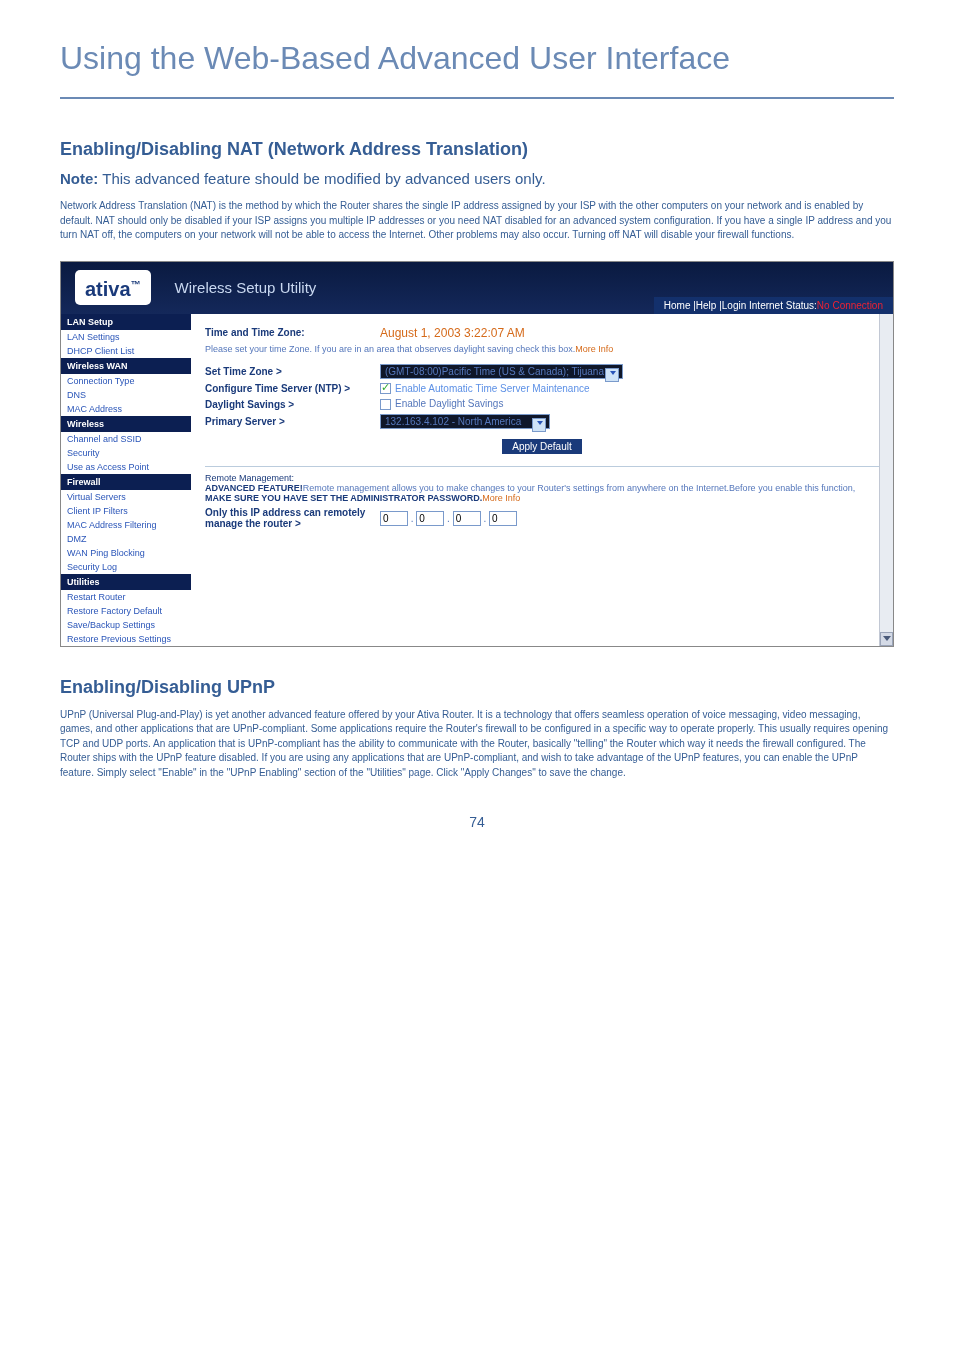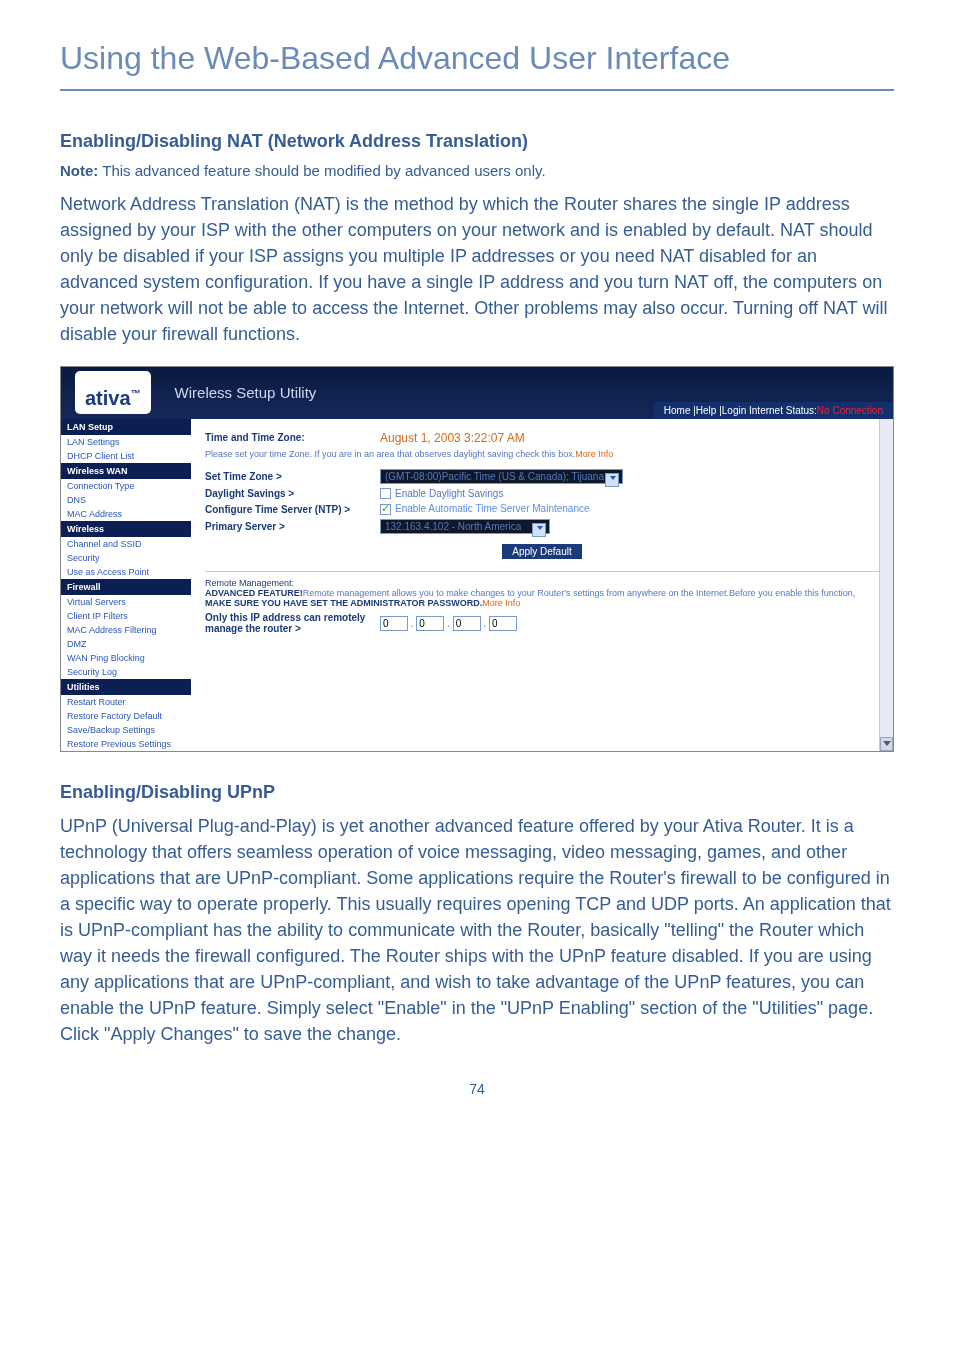--- a/index.html
+++ b/index.html
@@ -7,38 +7,38 @@
     font-family: "Segoe UI", Arial, sans-serif;
     background: #fff;
     width: 954px;
     padding: 40px 60px 30px 60px;
   }
   h1.page-title {
     color: #6b8ab5;
     font-size: 32px;
     font-weight: 400;
     border-bottom: 2px solid #6b8ab5;
-    padding-bottom: 12px;
+    padding-bottom: 20px;
     margin-bottom: 40px;
   }
   h2.section-title {
     color: #355d94;
     font-size: 18px;
     font-weight: 700;
     margin-bottom: 10px;
   }
   p.note {
     color: #355d94;
     font-size: 15px;
     margin-bottom: 12px;
   }
   p.note .bold { font-weight: 700; }
   p.body {
     color: #355d94;
-    font-size: 18px;
+    font-size: 10px;
     line-height: 1.45;
     margin-bottom: 18px;
   }
   .screenshot {
     border: 1px solid #888;
     font-family: Verdana, Arial, sans-serif;
     font-size: 10px;
     margin: 10px 0 30px 0;
     position: relative;
   }
@@ -48,21 +48,21 @@
     display: flex;
     align-items: center;
     position: relative;
     height: 52px;
   }
   .ss-logo {
     background: #fff;
     color: #1a3a7a;
     font-weight: 700;
     font-size: 20px;
-    padding: 16px 10px 4px 10px;
+    padding: 8px 10px 4px 10px;
     border-radius: 5px;
     margin-left: 14px;
   }
   .ss-logo sup { font-size: 10px; }
   .ss-header-title {
     color: #c9d8f0;
     font-size: 15px;
     margin-left: 24px;
   }
   .ss-header-bar {
@@ -263,27 +263,27 @@
       <div class="ss-small">
         <span>Please set your time Zone. If you are in an area that observes daylight saving check this box.</span><span class="link">More Info</span>
       </div>
 
       <div class="ss-row" style="margin-top:10px;">
         <div class="ss-label">Set Time Zone &gt;</div>
         <div class="ss-select"><span>(GMT-08:00)Pacific Time (US &amp; Canada); Tijuana</span><span class="arrow"></span></div>
       </div>
 
       <div class="ss-row">
+        <div class="ss-label">Configure Time Server (NTP) &gt;</div>
+        <div><span class="ss-checkbox checked"></span><span style="color:#5c90e6">Enable Automatic Time Server Maintenance</span></div>
+      </div>
+
+      <div class="ss-row">
         <div class="ss-label">Daylight Savings &gt;</div>
         <div><span class="ss-checkbox"></span><span>Enable Daylight Savings</span></div>
-      </div>
-
-      <div class="ss-row">
-        <div class="ss-label">Configure Time Server (NTP) &gt;</div>
-        <div><span class="ss-checkbox checked"></span><span style="color:#5c90e6">Enable Automatic Time Server Maintenance</span></div>
       </div>
 
       <div class="ss-row">
         <div class="ss-label">Primary Server &gt;</div>
         <div class="ss-select narrow"><span>132.163.4.102 - North America</span><span class="arrow"></span></div>
       </div>
 
 
       <div style="text-align:center;">
         <button class="ss-btn">Apply Default</button>

